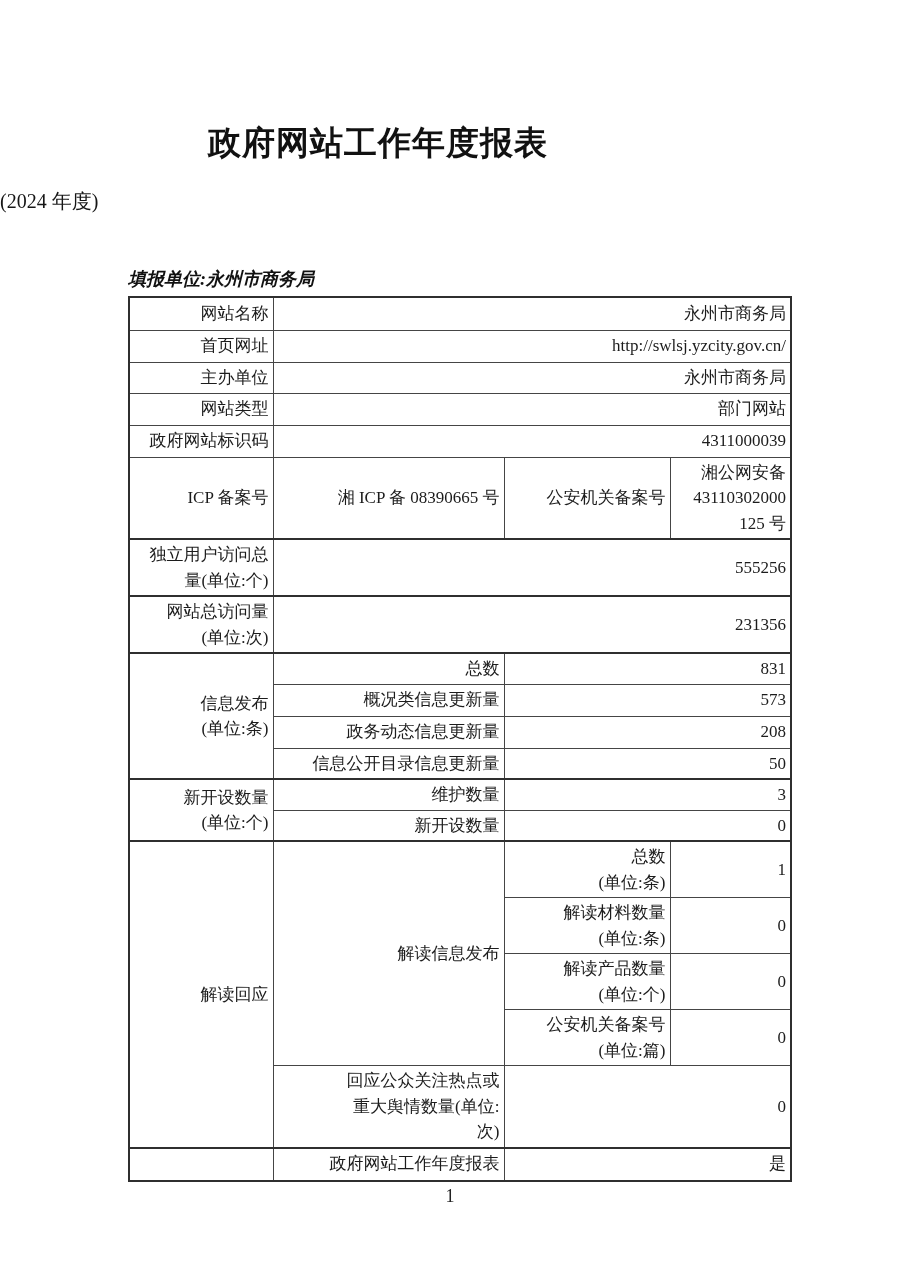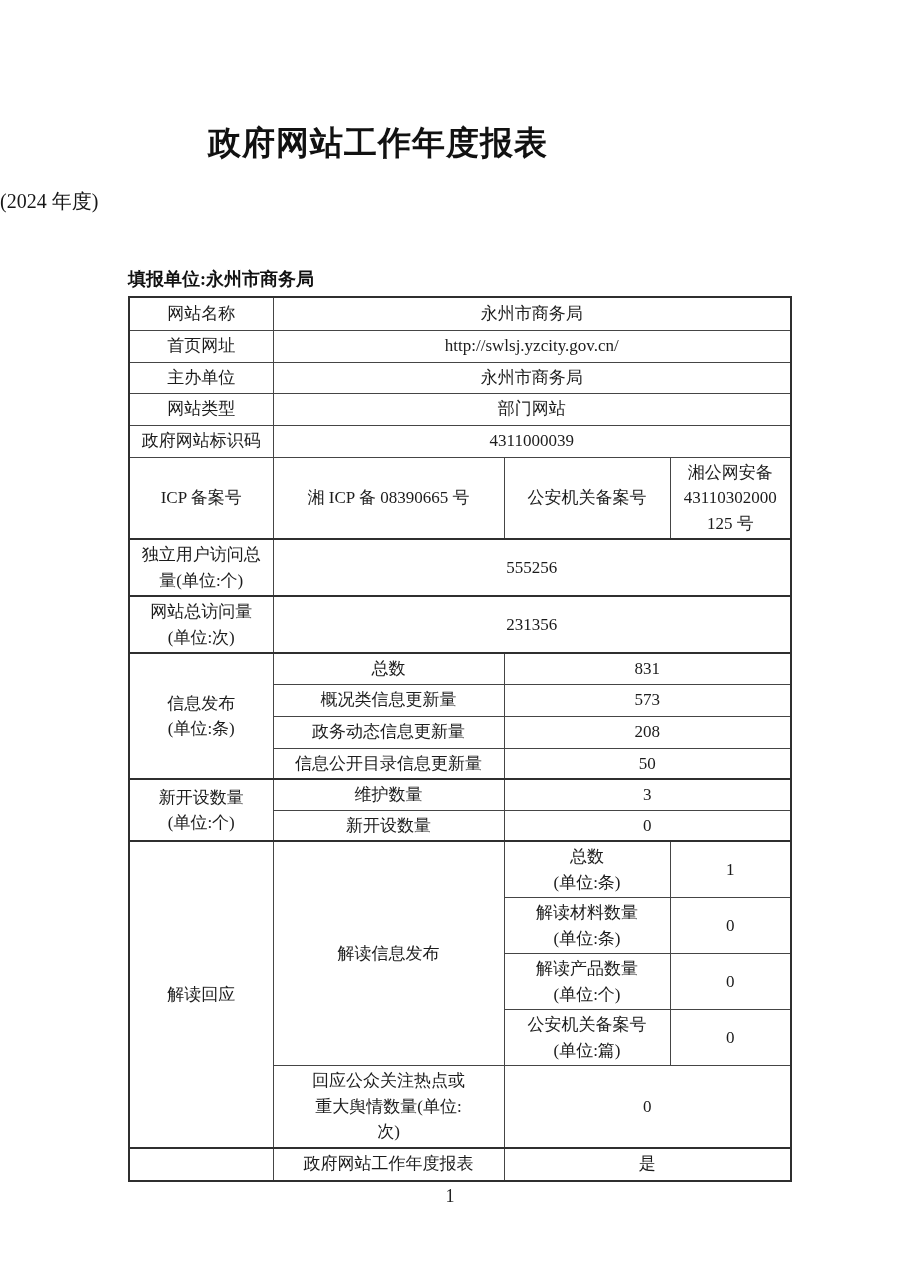--- a/index.html
+++ b/index.html
@@ -22,31 +22,32 @@
   .doc-subtitle {
     position: absolute; top: 189px; left: 0; width: 900px;
     text-align: left;
     font-size: 20px; line-height: 1.2;
     color: #161616;
   }
   .unit-line {
     position: absolute; top: 268px; left: 128px;
     font-size: 18px; font-weight: 700; line-height: 1.25;
     color: #111;
+    font-style: italic;
   }
   table.report-table {
     position: absolute; top: 296px; left: 128px;
     width: 662px;
     border-collapse: collapse;
     table-layout: fixed;
     border: 2px solid #2f2f2f;
   }
   .report-table td {
     border: 1px solid #454545;
-    text-align: center;
+    text-align: right;
     vertical-align: middle;
     font-size: 17px;
     line-height: 1.5;
     padding: 2px 4px;
     white-space: pre-line;
     overflow: hidden;
     color: #1c1c1c;
   }
   .report-table tr.sect > td { border-top: 2px solid #2f2f2f; }
   .page-number {

